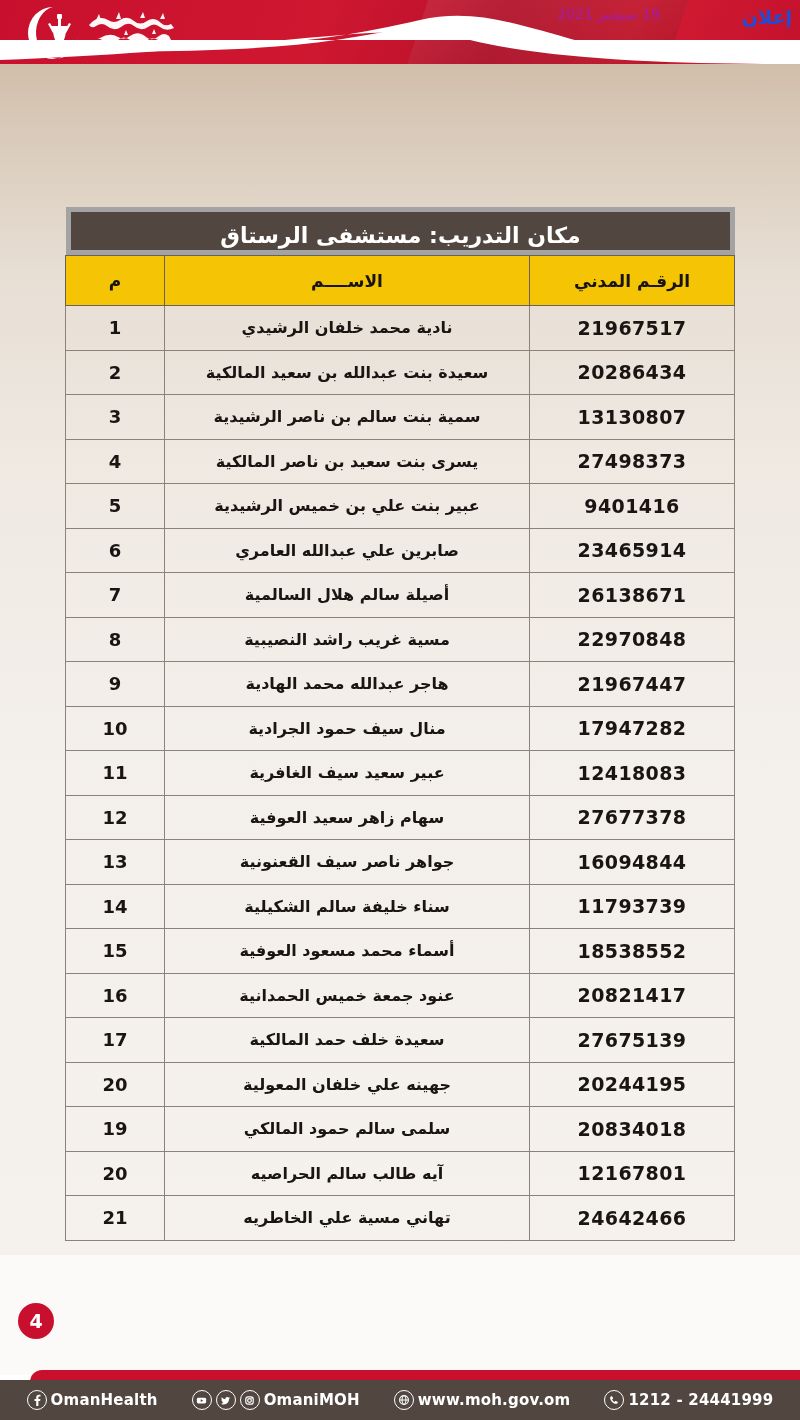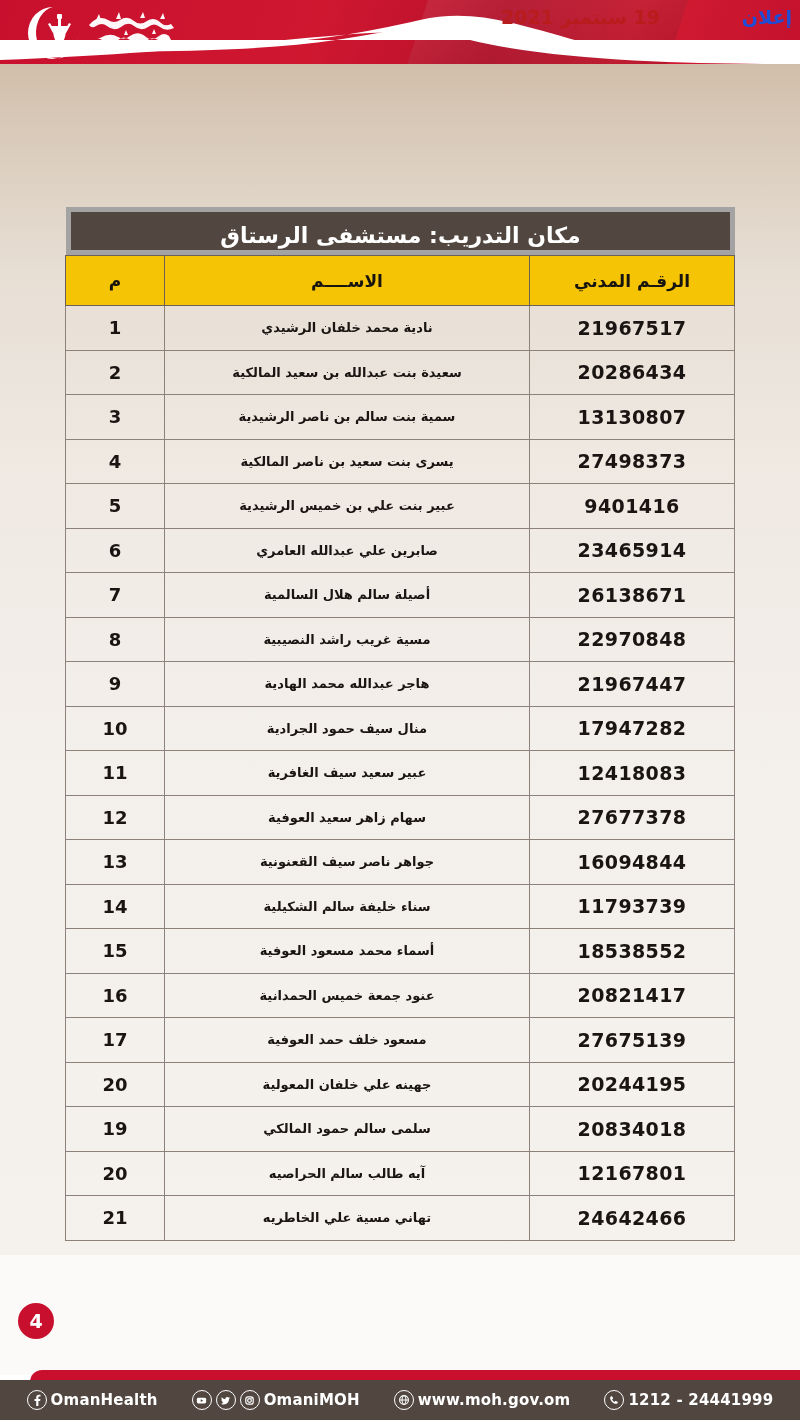--- a/index.html
+++ b/index.html
@@ -47,21 +47,21 @@
   
   .header-wave { position:absolute; left:0; top:0; width:800px; height:100px; z-index:5; }
 
   .announce-tag {
     position:absolute; right:8px; top:6px;
     color:#1d4ed8; font-size:19px; font-weight:bold;
     letter-spacing:1px; z-index:7;
   }
   .header-date {
     position:absolute; right:140px; top:6px;
-    color:#b91c1c; font-size:19px; font-weight:bold;
+    color:#a21caf; font-size:14px; font-weight:normal;
     letter-spacing:.5px; z-index:7; white-space:nowrap;
   }
 
   
   .logo-wrap {
     position:absolute; left:18px; top:2px;
     width:180px; height:62px; z-index:7;
     display:flex; align-items:center; justify-content:flex-start;
   }
 
@@ -97,21 +97,21 @@
   }
   table.roster td {
     height:44.5px;
     border:1px solid #8d827a;
     text-align:center;
     color:#1a1512;
     font-weight:bold;
     background:transparent;
   }
   td.cell-id { font-size:19px; letter-spacing:.4px; direction:ltr; }
-  td.cell-nm { font-size:13px; }
+  td.cell-nm { font-size:16px; }
   td.cell-no { font-size:18px; direction:ltr; }
 
   
   .page-badge {
     position:absolute; left:18px; top:1303px;
     width:36px; height:36px; border-radius:50%;
     background:#c8102e; color:#fff;
     font-size:19px; font-weight:bold;
     display:flex; align-items:center; justify-content:center;
     z-index:6;
@@ -279,21 +279,21 @@
             <td class="cell-nm">أسماء محمد مسعود العوفية</td>
             <td class="cell-no">15</td>
           </tr>
           <tr>
             <td class="cell-id">20821417</td>
             <td class="cell-nm">عنود جمعة خميس الحمدانية</td>
             <td class="cell-no">16</td>
           </tr>
           <tr>
             <td class="cell-id">27675139</td>
-            <td class="cell-nm">مسعود خلف حمد العوفية</td>
+            <td class="cell-nm">سعيدة خلف حمد المالكية</td>
             <td class="cell-no">17</td>
           </tr>
           <tr>
             <td class="cell-id">20244195</td>
             <td class="cell-nm">جهينه علي خلفان المعولية</td>
             <td class="cell-no">20</td>
           </tr>
           <tr>
             <td class="cell-id">20834018</td>
             <td class="cell-nm">سلمى سالم حمود المالكي</td>

